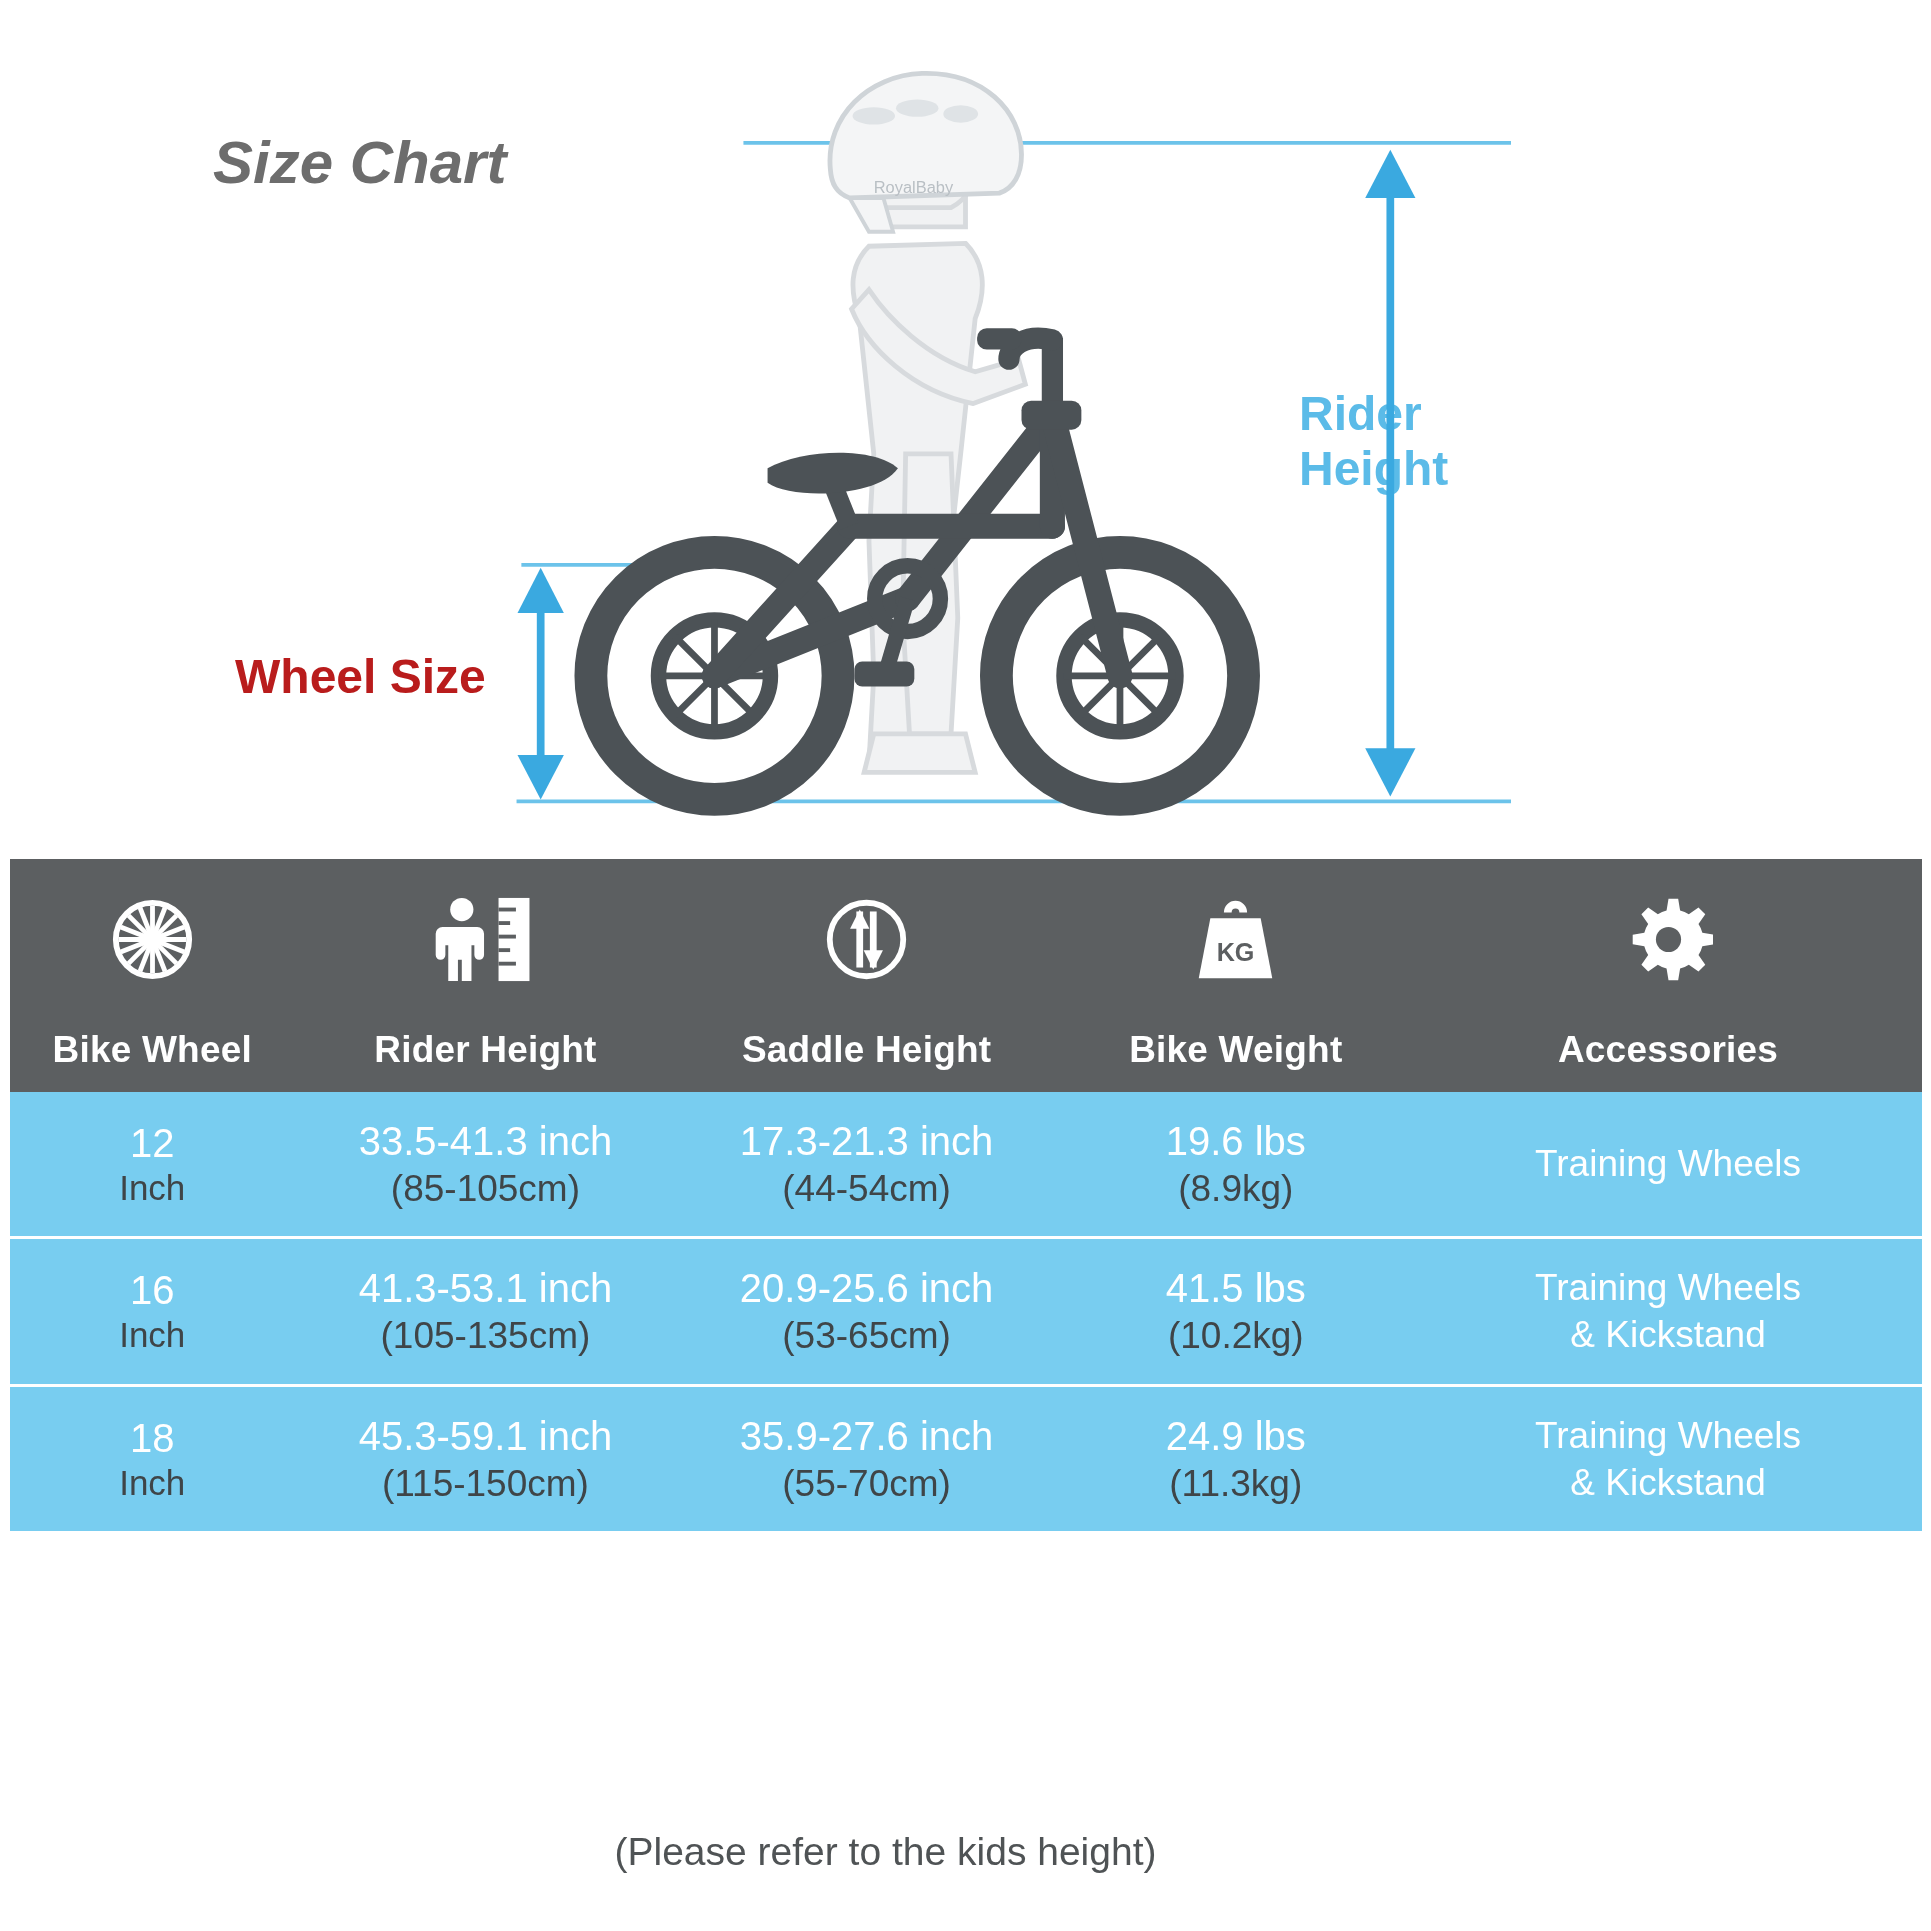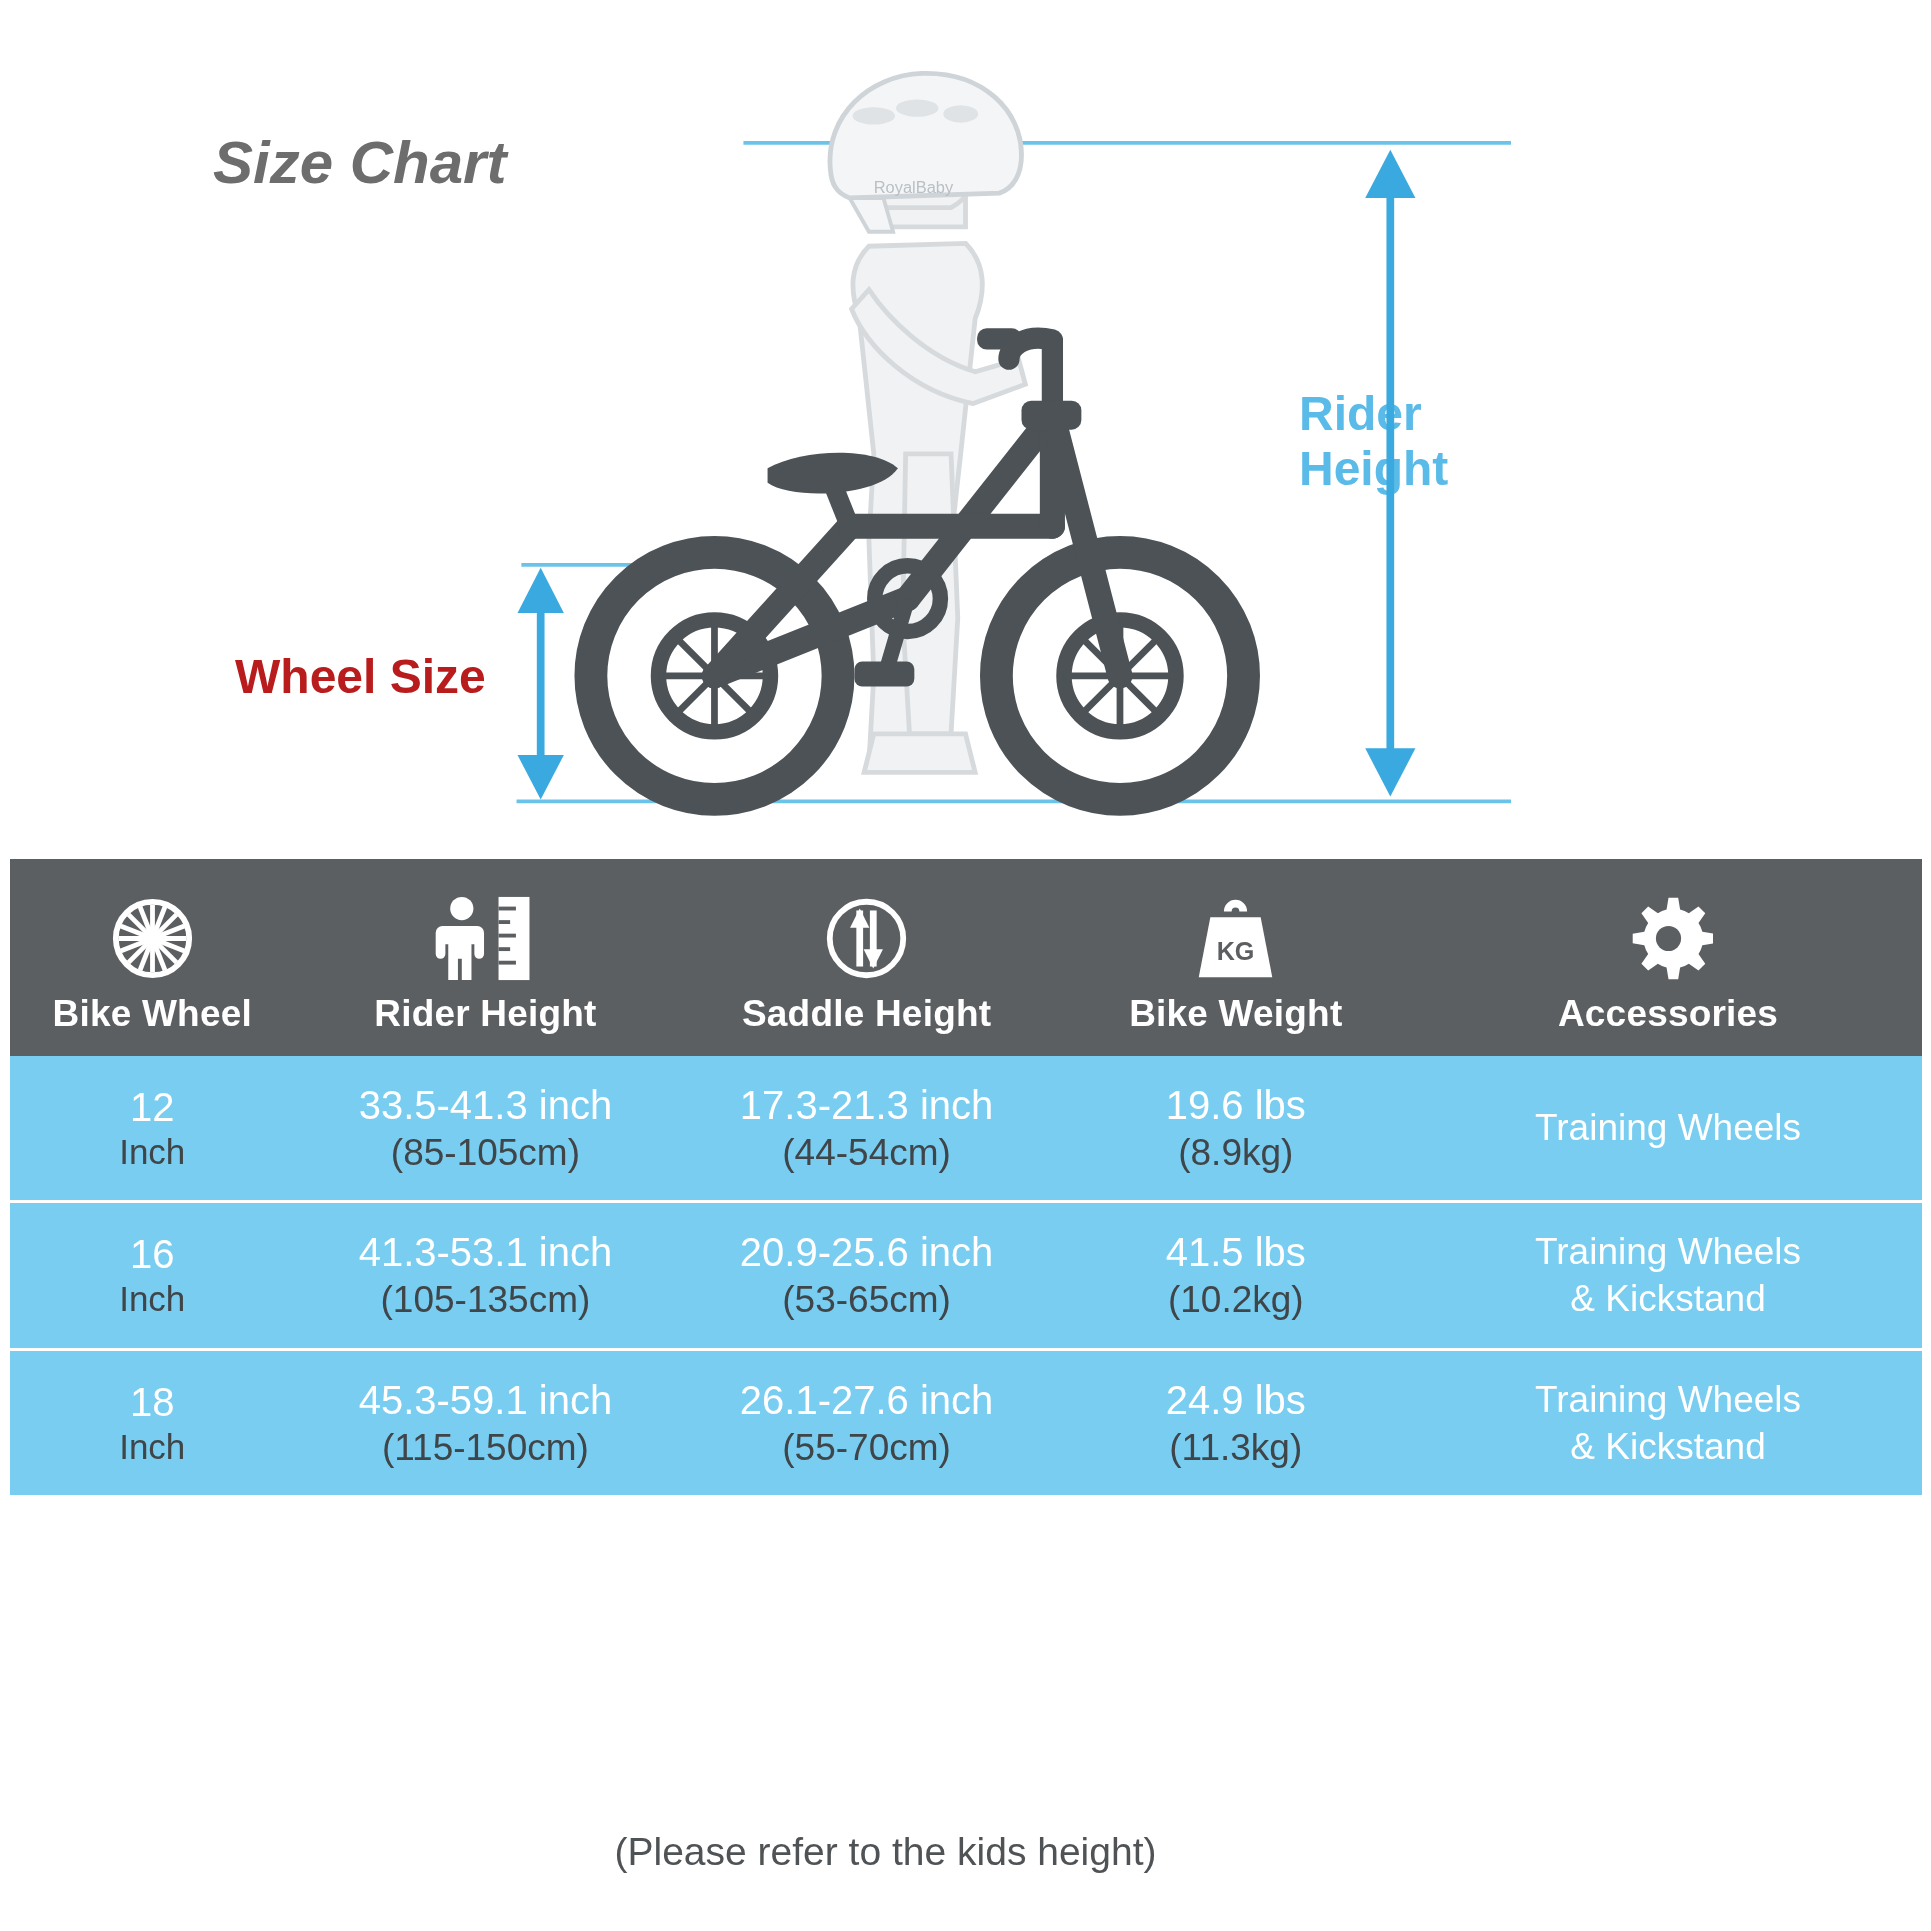--- a/index.html
+++ b/index.html
@@ -92,24 +92,25 @@
     background: #5c5f61;
     color: #ffffff;
     padding: 0;
     vertical-align: bottom;
     border: 0;
   }
   .th-inner {
     display: flex;
     flex-direction: column;
     align-items: center;
-    justify-content: flex-end;
+    justify-content: space-between;
     height: 197px;
     padding-bottom: 21px;
     box-sizing: border-box;
+    margin-top: 36px;
   }
   .th-icon {
     height: 89px;
     display: flex;
     align-items: center;
     justify-content: center;
     margin-bottom: 9.7px;
   }
   .th-label {
     font-size: 37px;
@@ -445,21 +446,21 @@
         <tr>
           <td>
             <div class="cell-wheel-num">18</div>
             <div class="cell-wheel-unit">Inch</div>
           </td>
           <td>
             <div class="cell-primary">45.3-59.1 inch</div>
             <div class="cell-secondary">(115-150cm)</div>
           </td>
           <td>
-            <div class="cell-primary">26.1-27.6 inch</div>
+            <div class="cell-primary">35.9-27.6 inch</div>
             <div class="cell-secondary">(55-70cm)</div>
           </td>
           <td>
             <div class="cell-primary">24.9 lbs</div>
             <div class="cell-secondary">(11.3kg)</div>
           </td>
           <td>
             <div class="cell-accessory">Training Wheels</div>
             <div class="cell-accessory">&amp; Kickstand</div>
           </td>

